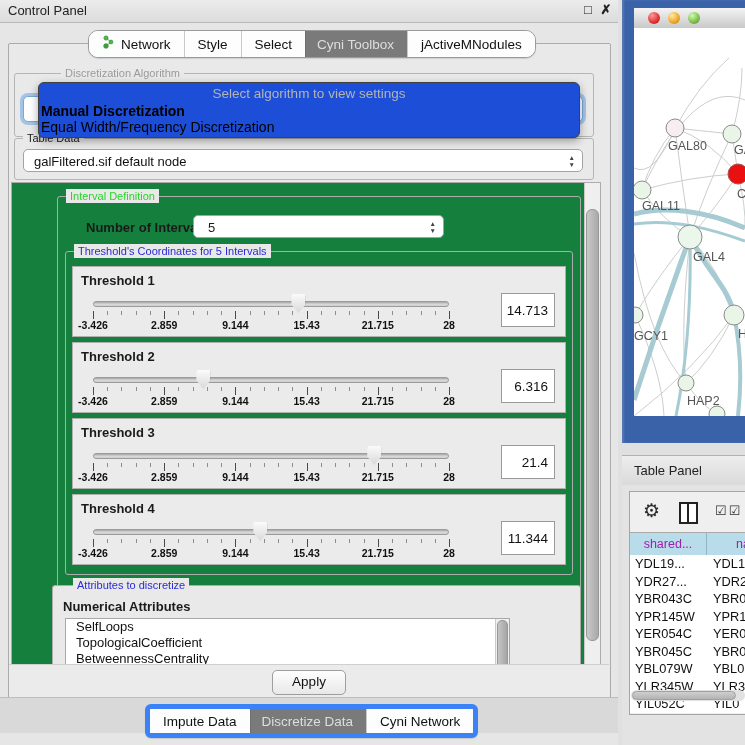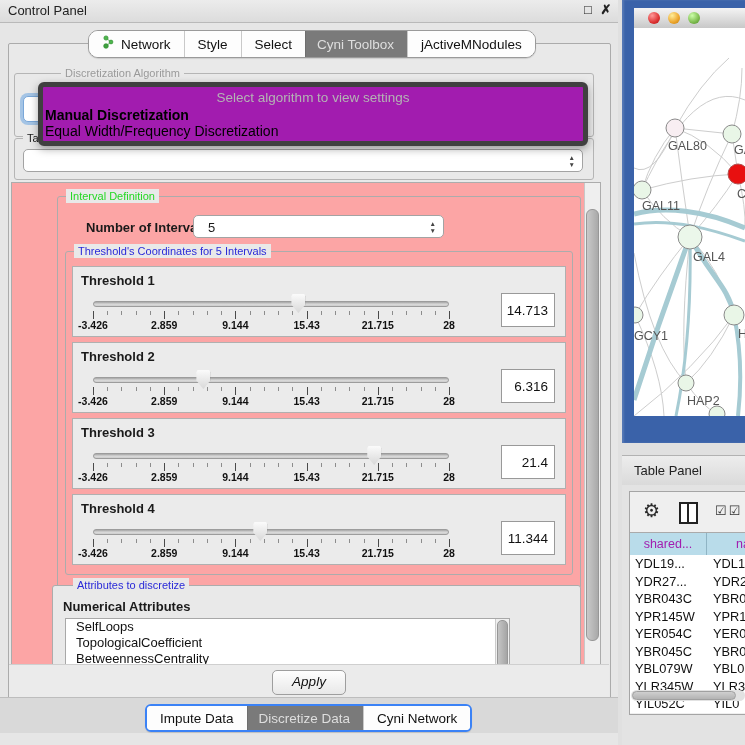--- a/index.html
+++ b/index.html
@@ -32,41 +32,41 @@
   
   #alg-group{position:absolute;left:14px;top:73px;width:578px;height:62px;
     border:1px solid #B5B5B5;border-radius:3px;}
   .gtitle{position:absolute;top:-8px;left:8px;background:#E9E9E9;padding:0 4px;
     font-size:11px;line-height:14px;white-space:nowrap;}
   #alg-title{color:#9A9A9A;left:46px;}
   #alg-combo{position:absolute;left:8px;top:22px;width:558px;height:24px;background:#FFF;
     border:1px solid #7AA7D8;border-radius:5px;box-shadow:0 0 0 3px rgba(108,165,226,.55);}
 
   
-  #alg-popup{position:absolute;left:38px;top:82px;width:540px;height:54px;background:#a21caf;
-    border:5px solid #404040;border-radius:6px;z-index:20;
+  #alg-popup{position:absolute;left:38px;top:82px;width:540px;height:54px;background:#1d4ed8;
+    border:1px solid #404040;border-radius:6px;z-index:20;
     box-shadow:0 3px 8px rgba(0,0,0,.35);}
   #alg-prompt{position:absolute;left:0;top:3px;width:100%;text-align:center;
     font-size:13.5px;color:#B4B4B4;}
   .alg-opt{position:absolute;left:2px;font-size:14px;color:#000;white-space:nowrap;}
   #alg-opt0{top:20px;font-weight:bold;}
   #alg-opt1{top:36px;}
 
   
   #td-group{position:absolute;left:14px;top:138px;width:578px;height:40px;
     border:1px solid #B5B5B5;border-radius:3px;}
   #td-combo{position:absolute;left:8px;top:10px;width:560px;height:23px;background:#FFF;
     border:1px solid #A3A3A3;border-radius:5px;font-size:13px;line-height:23px;
     padding-left:10px;box-sizing:border-box;color:#111;}
   .stepper{position:absolute;right:7px;top:4px;font-size:6.5px;color:#444;line-height:7px;
     text-align:center;}
 
   
   #scrollpane{position:absolute;left:11px;top:182px;width:588px;height:481px;
-    border:1px solid #ACACAC;background:#fca5a5;overflow:hidden;}
+    border:1px solid #ACACAC;background:#15803d;overflow:hidden;}
   #vscroll{position:absolute;right:0;top:0;width:15px;height:100%;background:#EFEFEF;
     border-left:1px solid #C8C8C8;}
   #vscroll .thumb{position:absolute;left:1px;top:26px;width:11px;height:430px;border-radius:6px;
     background:linear-gradient(90deg,#C9C9C9,#A9A9A9);border:1px solid #979797;}
 
   
   #int-group{position:absolute;left:45px;top:13px;width:522px;height:566px;
     border:1px solid #ACACAC;border-radius:3px;}
   #int-title{color:#25D825;}
   #noi-label{position:absolute;left:28px;top:23px;font-size:13px;font-weight:bold;}
@@ -112,25 +112,25 @@
   #attr-vscroll{position:absolute;right:0;top:0;width:13px;height:100%;background:#EFEFEF;
     border-left:1px solid #CCC;}
   #attr-vscroll .thumb{position:absolute;left:1px;top:1px;width:9px;height:46px;border-radius:5px;
     background:linear-gradient(90deg,#C5C5C5,#A5A5A5);border:1px solid #979797;}
 
   
   #apply-bar{position:absolute;left:9px;top:664px;width:600px;height:33px;background:#EBEBEB;
     border-top:1px solid #CFCFCF;}
   #apply-btn{position:absolute;left:50%;top:5px;transform:translateX(-50%);width:72px;height:23px;
     background:linear-gradient(#FEFEFE,#E8E8E8);border:1px solid #9E9E9E;border-radius:5px;
-    font-size:13.5px;text-align:center;line-height:22px;color:#111;font-style:italic;}
+    font-size:13.5px;text-align:center;line-height:22px;color:#111;}
   #bottom-band{position:absolute;left:0;top:697px;width:618px;height:35px;background:#D9D9D9;
     border-top:1px solid #BDBDBD;}
   #bottabs{position:absolute;left:145px;top:6px;height:24px;display:inline-flex;
-    background:#FDFDFD;border:2px solid #3b82f6;border-radius:6px;overflow:hidden;
+    background:#FDFDFD;border:5px solid #3b82f6;border-radius:6px;overflow:hidden;
     box-shadow:0 1px 1px rgba(0,0,0,.12);}
 
   
   #netwin{position:absolute;left:622px;top:0;width:134px;height:443px;background:#3A62A9;
     box-shadow:inset 2px 0 2px rgba(255,255,255,.15);}
   #net-titlebar{position:absolute;left:12px;top:8px;width:111px;height:20px;
     background:linear-gradient(#F4F4F4,#C8C8C8);border-bottom:1px solid #8F8F8F;}
   .light{position:absolute;top:4px;width:12px;height:12px;border-radius:50%;}
   #light-red{left:14px;background:radial-gradient(circle at 35% 30%,#F99,#D33 60%,#A11);}
   #light-yellow{left:34px;background:radial-gradient(circle at 35% 30%,#FE9,#ECA42B 60%,#B87C10);}
@@ -212,20 +212,21 @@
 
   <div id="alg-popup">
     <div id="alg-prompt">Select algorithm to view settings</div>
     <div class="alg-opt" id="alg-opt0">Manual Discretization</div>
     <div class="alg-opt" id="alg-opt1">Equal Width/Frequency Discretization</div>
   </div>
 
   <div id="td-group">
     <span class="gtitle">Table Data</span>
     <div id="td-combo">
+      <span>galFiltered.sif default node</span>
       <span class="stepper">▲<br>▼</span>
     </div>
   </div>
 
   <div id="scrollpane">
 
     <div id="int-group">
       <span class="gtitle" id="int-title">Interval Definition</span>
       <span id="noi-label">Number of Intervals</span>
       <div id="noi-combo">

